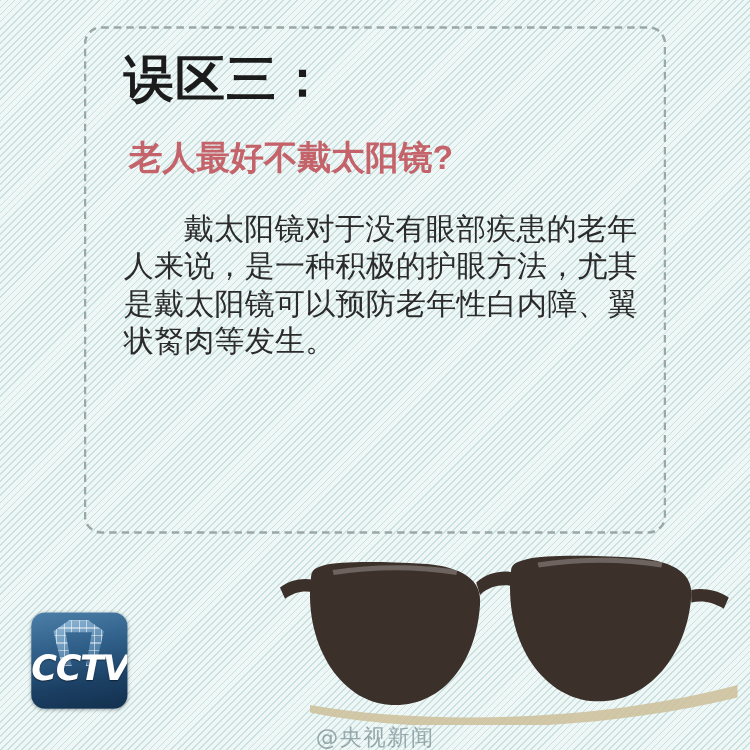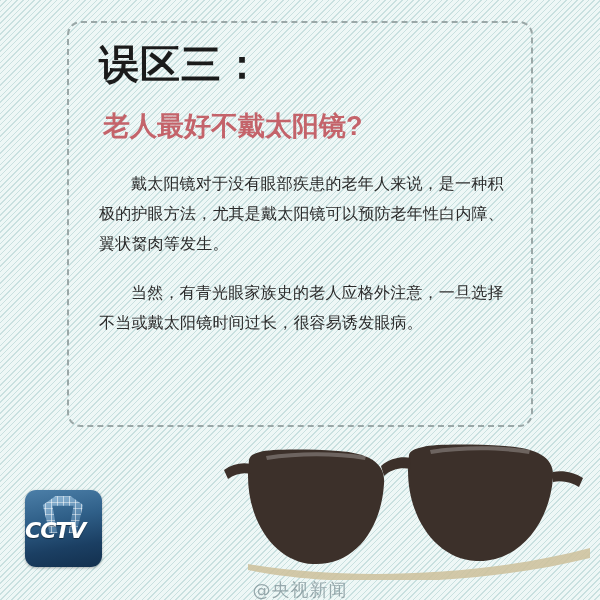--- a/index.html
+++ b/index.html
@@ -63,21 +63,21 @@
     font-weight: 700;
     font-size: 27px;
     line-height: 34px;
     color: #c4636a;
     margin: 22px 0 0 4px;
     white-space: nowrap;
   }
 
   .para {
     font-family: Liberation Sans, sans-serif;
-    font-size: 16px;
+    font-size: 24px;
     line-height: 30px;
     color: #2b2b2b;
     margin: 0;
     letter-spacing: 0.2px;
   }
 
   #para-1 { margin-top: 26px; text-indent: 2em; }
   #para-2 { margin-top: 19px; text-indent: 2em; }
 
   
@@ -101,24 +101,24 @@
     background:
       repeating-linear-gradient(90deg, rgba(255,255,255,0.55) 0 1px, rgba(255,255,255,0) 1px 6px),
       repeating-linear-gradient(0deg, rgba(255,255,255,0.45) 0 1px, rgba(255,255,255,0) 1px 6px),
       linear-gradient(150deg, rgba(180,215,240,0.75), rgba(90,140,185,0.35));
     clip-path: polygon(22% 100%, 8% 30%, 34% 8%, 66% 8%, 92% 30%, 78% 100%, 62% 100%, 72% 32%, 28% 32%, 38% 100%);
   }
   #cctv-logo .cctv-text {
     position: absolute;
     left: 0; right: 0;
     top: 28px;
-    text-align: left;
+    text-align: center;
     font-family: "DejaVu Sans", "Liberation Sans", sans-serif;
     font-weight: 700;
-    font-size: 22px;
+    font-size: 28px;
     font-style: italic;
     letter-spacing: -1px;
     color: #ffffff;
     text-shadow: 0 1px 1px rgba(0,0,0,0.45);
   }
   #cctv-logo .cctv-cn {
     position: absolute;
     left: 0; right: 0;
     top: 52px;
     text-align: center;
@@ -157,21 +157,20 @@
 <div id="poster">
 
   <div id="card">
     <div class="card-inner">
       <h1 id="headline">误区三：</h1>
 
       <h2 id="subhead">老人最好不戴太阳镜?</h2>
 
       <p id="para-1" class="para">戴太阳镜对于没有眼部疾患的老年人来说，是一种积极的护眼方法，尤其是戴太阳镜可以预防老年性白内障、翼状胬肉等发生。</p>
 
-      <p id="para-2" class="para">当然，有青光眼家族史的老人应格外注意，一旦选择不当或戴太阳镜时间过长，很容易诱发眼病。</p>
     </div>
   </div>
 
   <div id="cctv-logo">
     <div class="bld"></div>
     <div class="cctv-text">CCTV</div>
   </div>
 
   <div id="glasses">
     <svg width="382" height="142" viewBox="0 0 382 142" xmlns="http://www.w3.org/2000/svg">

